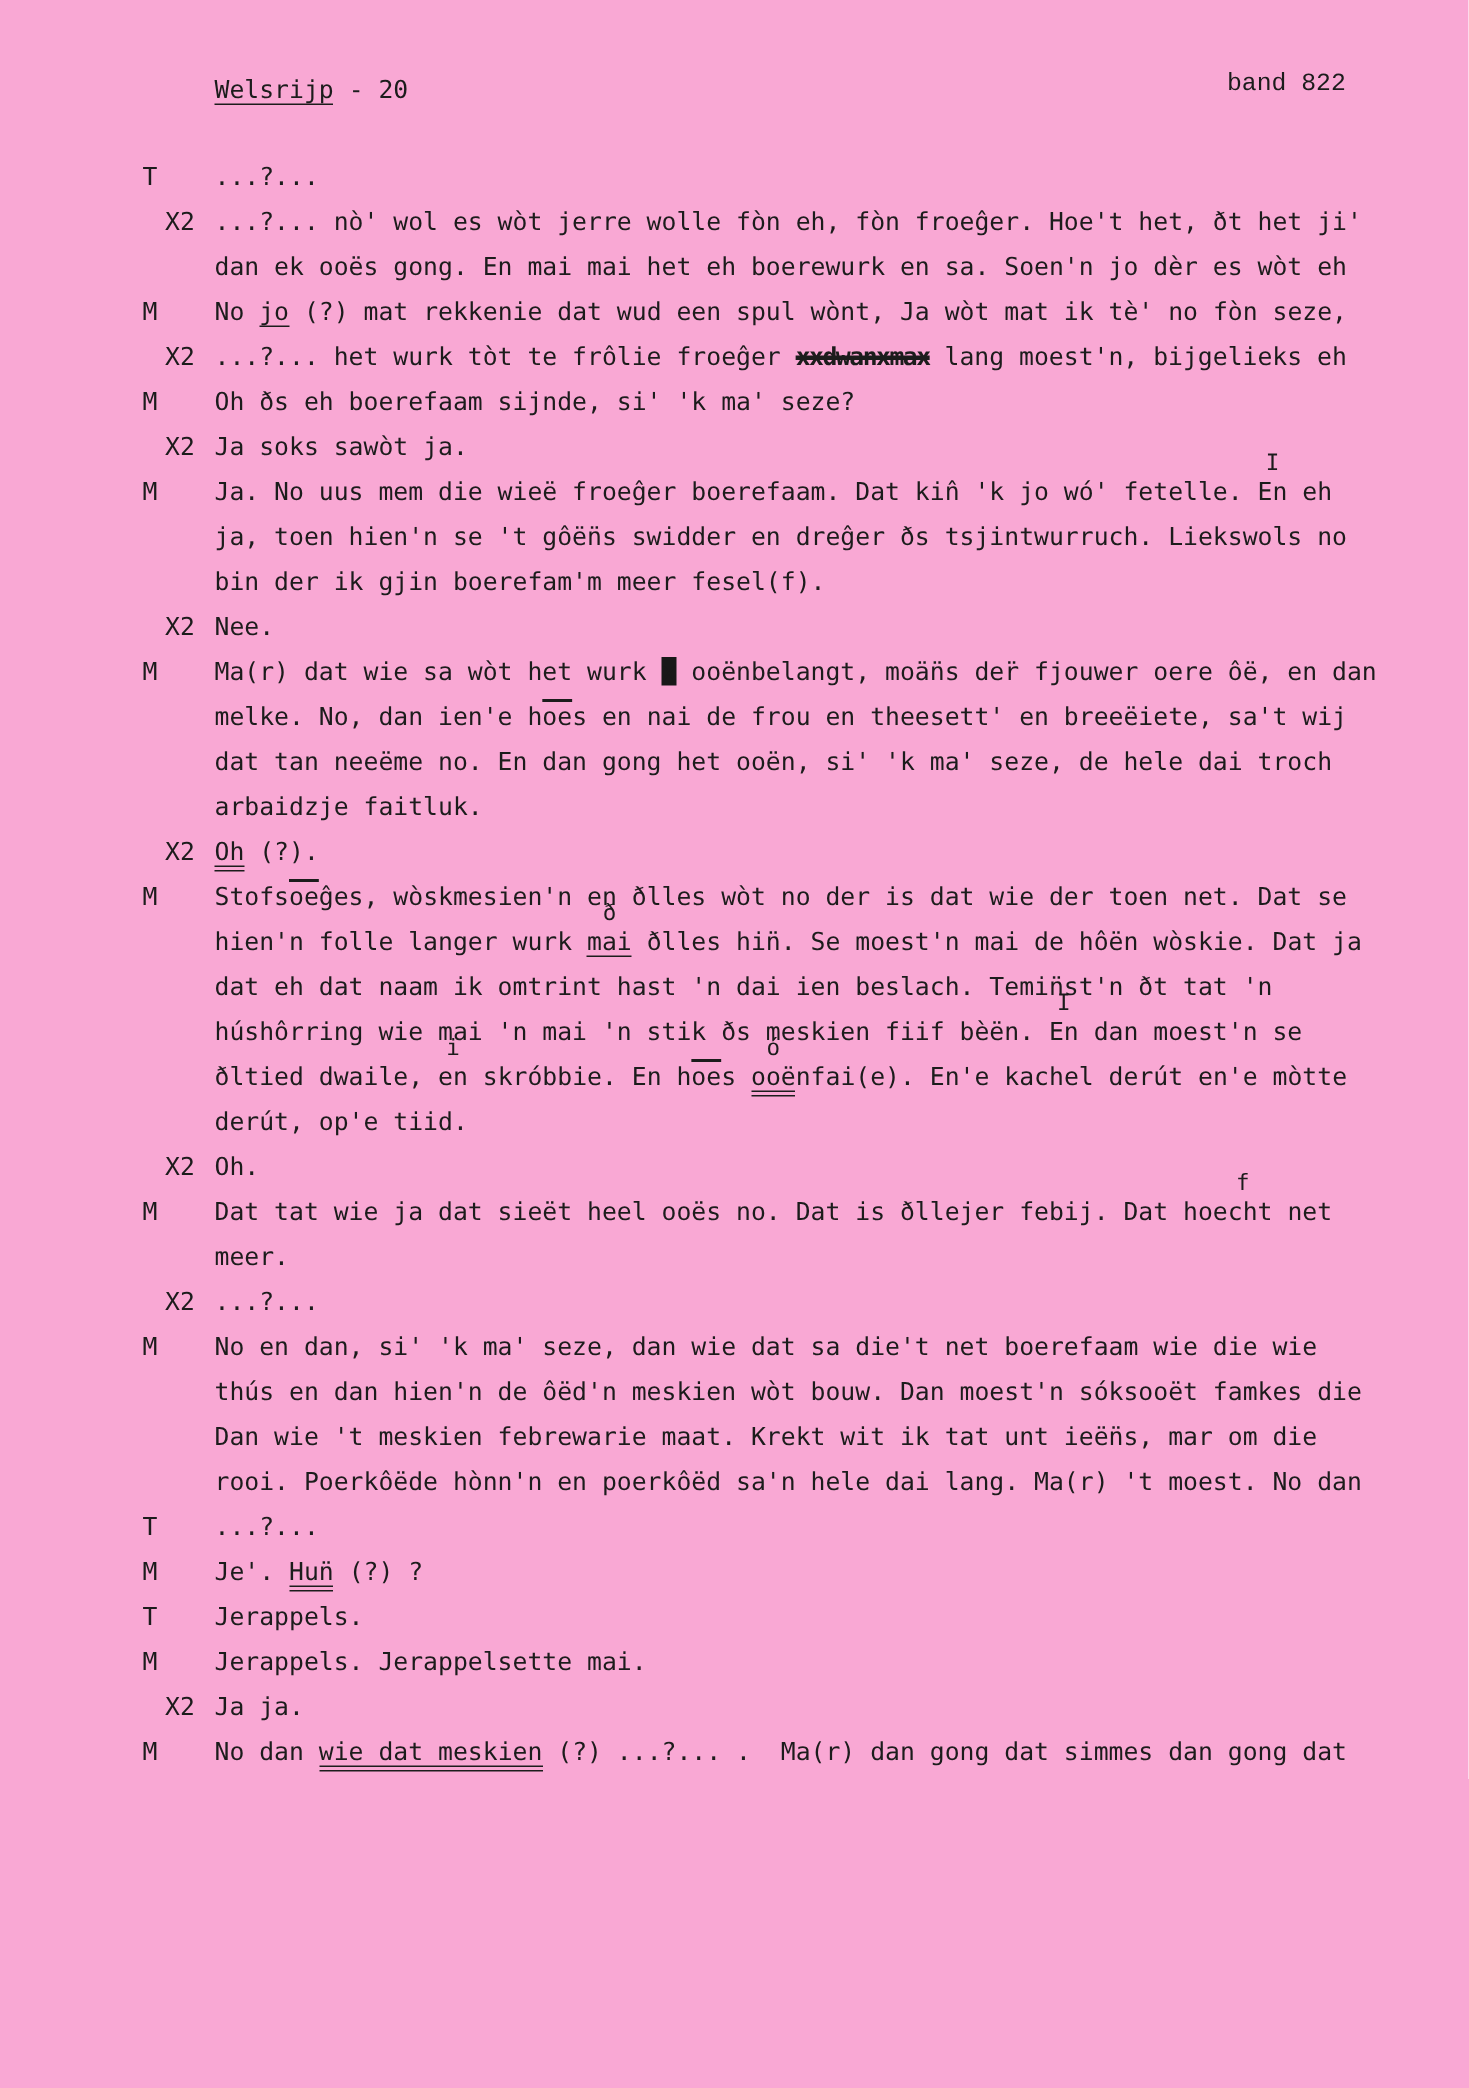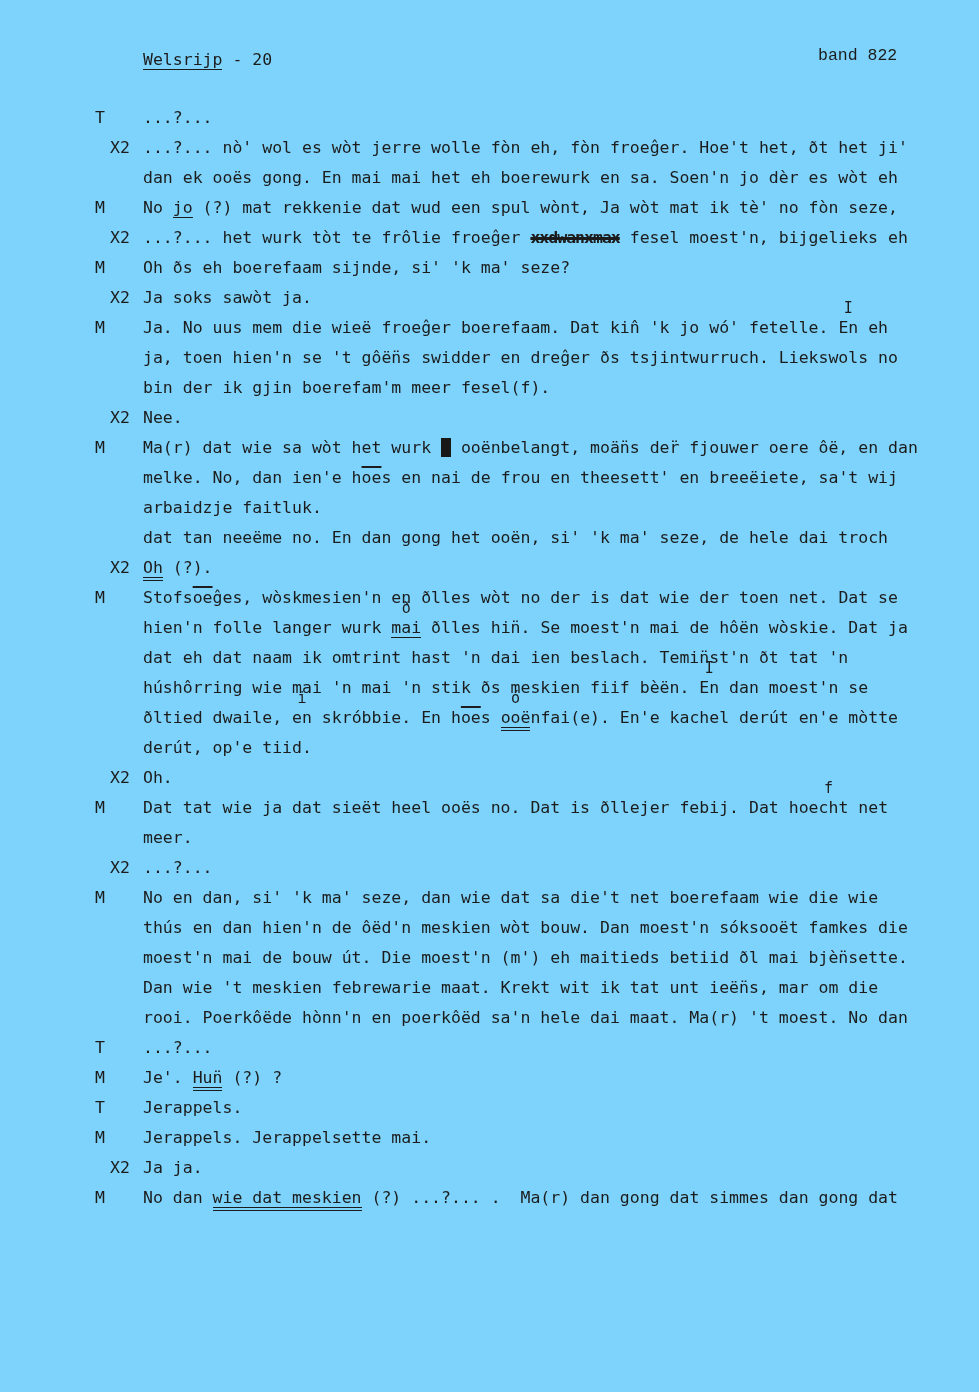--- a/index.html
+++ b/index.html
@@ -1,19 +1,19 @@
 <!DOCTYPE html>
 <html><head>
 <meta charset="utf-8">
 <style>
   html,body { margin:0; padding:0; background:#ffffff; }
   .page {
     position:relative;
     width:979px; height:1392px;
-    background:#7dd3fc;
+    background:#f9a8d4;
     color:#1c1c1c;
     font-family:"DejaVu Sans Mono", monospace;
     font-size:16.5px;
     overflow:hidden;
   }
   .header-left  { position:absolute; left:143px; top:50px; white-space:pre; }
   .header-right { position:absolute; left:818px; top:46px; white-space:pre;font-family:Liberation Mono, monospace; }
   .transcript   { position:absolute; left:95px; top:103px; width:864px; }
   .row  { display:flex; height:30px; line-height:30px; white-space:pre; }
   .speaker { flex:0 0 48px; width:48px; box-sizing:border-box; }
@@ -34,47 +34,46 @@
 <body>
 
 <div class="page">
   <div class="header-left"><span class="u">Welsrijp</span><span> - 20</span></div>
   <div class="header-right">band 822</div>
   <div class="transcript" id="transcript">
       <div class="row"><span class="speaker">T</span><span class="line-text"><span>...?...</span></span></div>
       <div class="row"><span class="speaker x2">X2</span><span class="line-text"><span>...?... nò' wol es wòt jerre wolle fòn eh, fòn froeĝer. Hoe't het, ðt het ji'</span></span></div>
       <div class="row"><span class="speaker"></span><span class="line-text"><span>dan ek ooës gong. En mai mai het eh boerewurk en sa. Soen'n jo dèr es wòt eh</span></span></div>
       <div class="row"><span class="speaker">M</span><span class="line-text"><span>No </span><span class="u">jo</span><span> (?) mat rekkenie dat wud een spul wònt, Ja wòt mat ik tè' no fòn seze,</span></span></div>
-      <div class="row"><span class="speaker x2">X2</span><span class="line-text"><span>...?... het wurk tòt te frôlie froeĝer </span><span class="st">xxdwanxmax</span><span> fesel moest'n, bijgelieks eh</span></span></div>
+      <div class="row"><span class="speaker x2">X2</span><span class="line-text"><span>...?... het wurk tòt te frôlie froeĝer </span><span class="st">xxdwanxmax</span><span> lang moest'n, bijgelieks eh</span></span></div>
       <div class="row"><span class="speaker">M</span><span class="line-text"><span>Oh ðs eh boerefaam sijnde, si' 'k ma' seze?</span></span></div>
       <div class="row"><span class="speaker x2">X2</span><span class="line-text"><span>Ja soks sawòt ja.</span></span></div>
       <div class="row"><span class="speaker">M</span><span class="line-text"><span>Ja. No uus mem die wieë froeĝer boerefaam. Dat kin̂ 'k jo wó' fetelle. </span><span class="stack"><span class="above">I</span><span>En</span></span><span> eh</span></span></div>
       <div class="row"><span class="speaker"></span><span class="line-text"><span>ja, toen hien'n se 't gôën̈s swidder en dreĝer ðs tsjintwurruch. Liekswols no</span></span></div>
       <div class="row"><span class="speaker"></span><span class="line-text"><span>bin der ik gjin boerefam'm meer fesel(f).</span></span></div>
       <div class="row"><span class="speaker x2">X2</span><span class="line-text"><span>Nee.</span></span></div>
       <div class="row"><span class="speaker">M</span><span class="line-text"><span>Ma(r) dat wie sa wòt het wurk </span><span class="blot">x</span><span> ooënbelangt, moän̈s der̈ fjouwer oere ôë, en dan</span></span></div>
       <div class="row"><span class="speaker"></span><span class="line-text"><span>melke. No, dan ien'e h</span><span class="ov">oe</span><span>s en nai de frou en theesett' en breeëiete, sa't wij</span></span></div>
+      <div class="row"><span class="speaker"></span><span class="line-text"><span>dat tan neeëme no. En dan gong het ooën, si' 'k ma' seze, de hele dai troch</span></span></div>
       <div class="row"><span class="speaker"></span><span class="line-text"><span>arbaidzje faitluk.</span></span></div>
-      <div class="row"><span class="speaker"></span><span class="line-text"><span>dat tan neeëme no. En dan gong het ooën, si' 'k ma' seze, de hele dai troch</span></span></div>
       <div class="row"><span class="speaker x2">X2</span><span class="line-text"><span class="uu">Oh</span><span> (?).</span></span></div>
       <div class="row"><span class="speaker">M</span><span class="line-text"><span>Stofs</span><span class="ov">oe</span><span>ĝes, wòskmesien'n en ðlles wòt no der is dat wie der toen net. Dat se</span></span></div>
       <div class="row"><span class="speaker"></span><span class="line-text"><span>hien'n folle langer wurk </span><span class="stack"><span class="above">ð</span><span class="u">mai</span></span><span> ðlles hin̈. Se moest'n mai de hôën wòskie. Dat ja</span></span></div>
       <div class="row"><span class="speaker"></span><span class="line-text"><span>dat eh dat naam ik omtrint hast 'n dai ien beslach. Temin̈st'n ðt tat 'n</span></span></div>
       <div class="row"><span class="speaker"></span><span class="line-text"><span>húshôrring wie mai 'n mai 'n stik ðs meskien fiif bèën. </span><span class="stack"><span class="above">I</span><span>En</span></span><span> dan moest'n se</span></span></div>
       <div class="row"><span class="speaker"></span><span class="line-text"><span>ðltied dwaile, </span><span class="stack"><span class="above">i</span><span>en</span></span><span> skróbbie. En h</span><span class="ov">oe</span><span>s </span><span class="stack"><span class="above">ó</span><span class="uu">ooë</span></span><span>nfai(e). En'e kachel derút en'e mòtte</span></span></div>
       <div class="row"><span class="speaker"></span><span class="line-text"><span>derút, op'e tiid.</span></span></div>
       <div class="row"><span class="speaker x2">X2</span><span class="line-text"><span>Oh.</span></span></div>
       <div class="row"><span class="speaker">M</span><span class="line-text"><span>Dat tat wie ja dat sieët heel ooës no. Dat is ðllejer febij. Dat hoe</span><span class="stack"><span class="above">f</span><span>ch</span></span><span>t net</span></span></div>
       <div class="row"><span class="speaker"></span><span class="line-text"><span>meer.</span></span></div>
       <div class="row"><span class="speaker x2">X2</span><span class="line-text"><span>...?...</span></span></div>
       <div class="row"><span class="speaker">M</span><span class="line-text"><span>No en dan, si' 'k ma' seze, dan wie dat sa die't net boerefaam wie die wie</span></span></div>
       <div class="row"><span class="speaker"></span><span class="line-text"><span>thús en dan hien'n de ôëd'n meskien wòt bouw. Dan moest'n sóksooët famkes die</span></span></div>
-      <div class="row"><span class="speaker"></span><span class="line-text"><span>moest'n mai de bouw út. Die moest'n (m') eh maitieds betiid ðl mai bjèn̈sette.</span></span></div>
       <div class="row"><span class="speaker"></span><span class="line-text"><span>Dan wie 't meskien febrewarie maat. Krekt wit ik tat unt ieën̈s, mar om die</span></span></div>
-      <div class="row"><span class="speaker"></span><span class="line-text"><span>rooi. Poerkôëde hònn'n en poerkôëd sa'n hele dai maat. Ma(r) 't moest. No dan</span></span></div>
+      <div class="row"><span class="speaker"></span><span class="line-text"><span>rooi. Poerkôëde hònn'n en poerkôëd sa'n hele dai lang. Ma(r) 't moest. No dan</span></span></div>
       <div class="row"><span class="speaker">T</span><span class="line-text"><span>...?...</span></span></div>
       <div class="row"><span class="speaker">M</span><span class="line-text"><span>Je'. </span><span class="uu">Hun̈</span><span> (?) ?</span></span></div>
       <div class="row"><span class="speaker">T</span><span class="line-text"><span>Jerappels.</span></span></div>
       <div class="row"><span class="speaker">M</span><span class="line-text"><span>Jerappels. Jerappelsette mai.</span></span></div>
       <div class="row"><span class="speaker x2">X2</span><span class="line-text"><span>Ja ja.</span></span></div>
       <div class="row"><span class="speaker">M</span><span class="line-text"><span>No dan </span><span class="uu">wie dat meskien</span><span> (?) ...?... .  Ma(r) dan gong dat simmes dan gong dat</span></span></div>
     </div>
 </div>
 
 </body></html>

